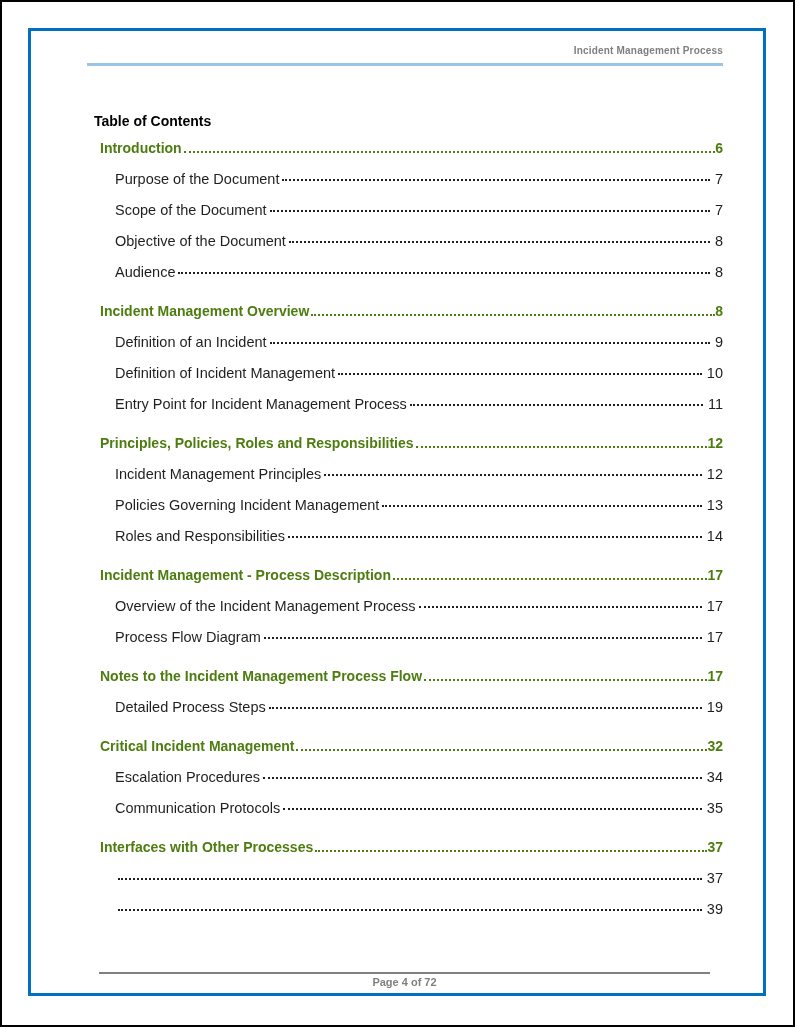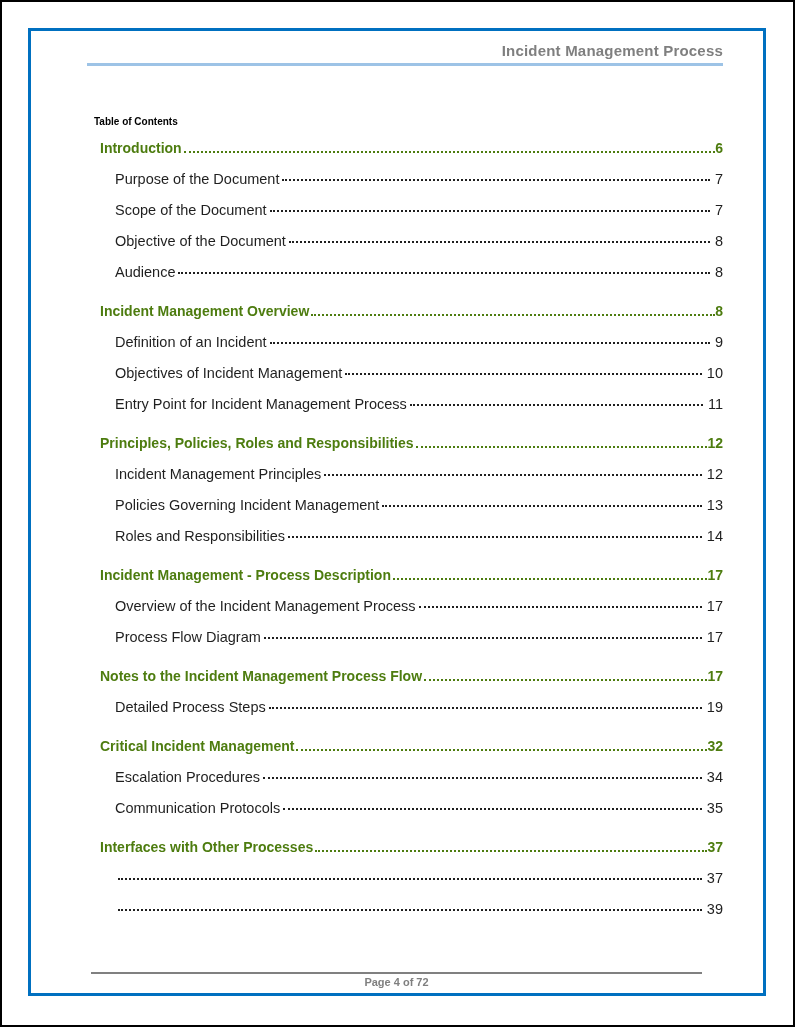--- a/index.html
+++ b/index.html
@@ -19,38 +19,38 @@
     left: 26px; top: 26px; right: 27px; bottom: 29px;
     border: 3px solid #0070C0;
     background: #ffffff;
   }
   
   .hdr {
     padding: 11px 40px 0 56px;
   }
   .hdr-title {
     text-align: right;
-    font-size: 15px;
+    font-size: 10px;
     font-weight: bold;
     color: #7F7F7F;
     line-height: 18px;
     letter-spacing: 0.2px;
   }
   .hdr-rule {
     margin-top: 3px;
     height: 3px;
     background: #9DC3E6;
   }
   
   .content {
     padding: 0 40px 0 56px;
   }
   .toc-heading {
     margin: 46px 0 2px 7px;
-    font-size: 10px;
+    font-size: 14px;
     font-weight: bold;
     color: #000000;
     line-height: 19px;
   }
   .toc-list { width: 100%; }
   .toc-row {
     display: flex;
     align-items: baseline;
     line-height: 31px;
     cursor: pointer;
@@ -78,21 +78,21 @@
   }
   .toc-row.l1 .toc-leader {
     border-bottom-width: 2.5px;
     margin: 0 0 0 2px;
   }
   .toc-row.l2 .toc-page { margin-left: 4px; }
   .toc-page { white-space: nowrap; }
   
   .ftr {
     position: absolute;
-    left: 60px;
+    left: 68px;
     bottom: 4px;
     width: 611px;
   }
   .ftr-rule {
     height: 2px;
     background: #808080;
   }
   .ftr-text {
     margin-top: 2px;
     text-align: center;
@@ -152,21 +152,21 @@
     <span class="toc-page">8</span>
   </div>
 
   <div class="toc-row l2">
     <span class="toc-label">Definition of an Incident</span>
     <span class="toc-leader"></span>
     <span class="toc-page">9</span>
   </div>
 
   <div class="toc-row l2">
-    <span class="toc-label">Objectives of Incident Management</span>
+    <span class="toc-label">Definition of Incident Management</span>
     <span class="toc-leader"></span>
     <span class="toc-page">10</span>
   </div>
 
   <div class="toc-row l2">
     <span class="toc-label">Entry Point for Incident Management Process</span>
     <span class="toc-leader"></span>
     <span class="toc-page">11</span>
   </div>
 

